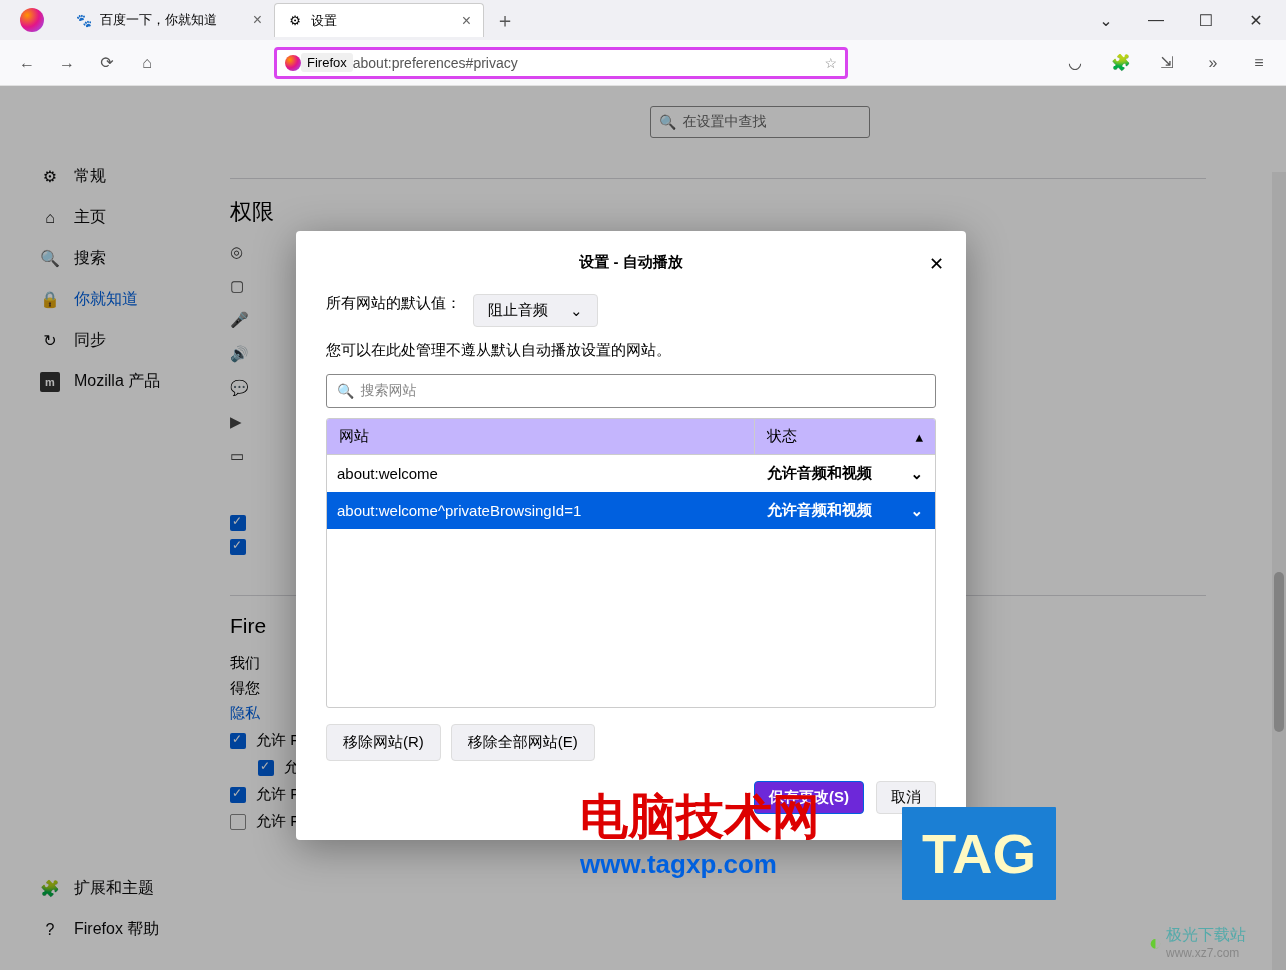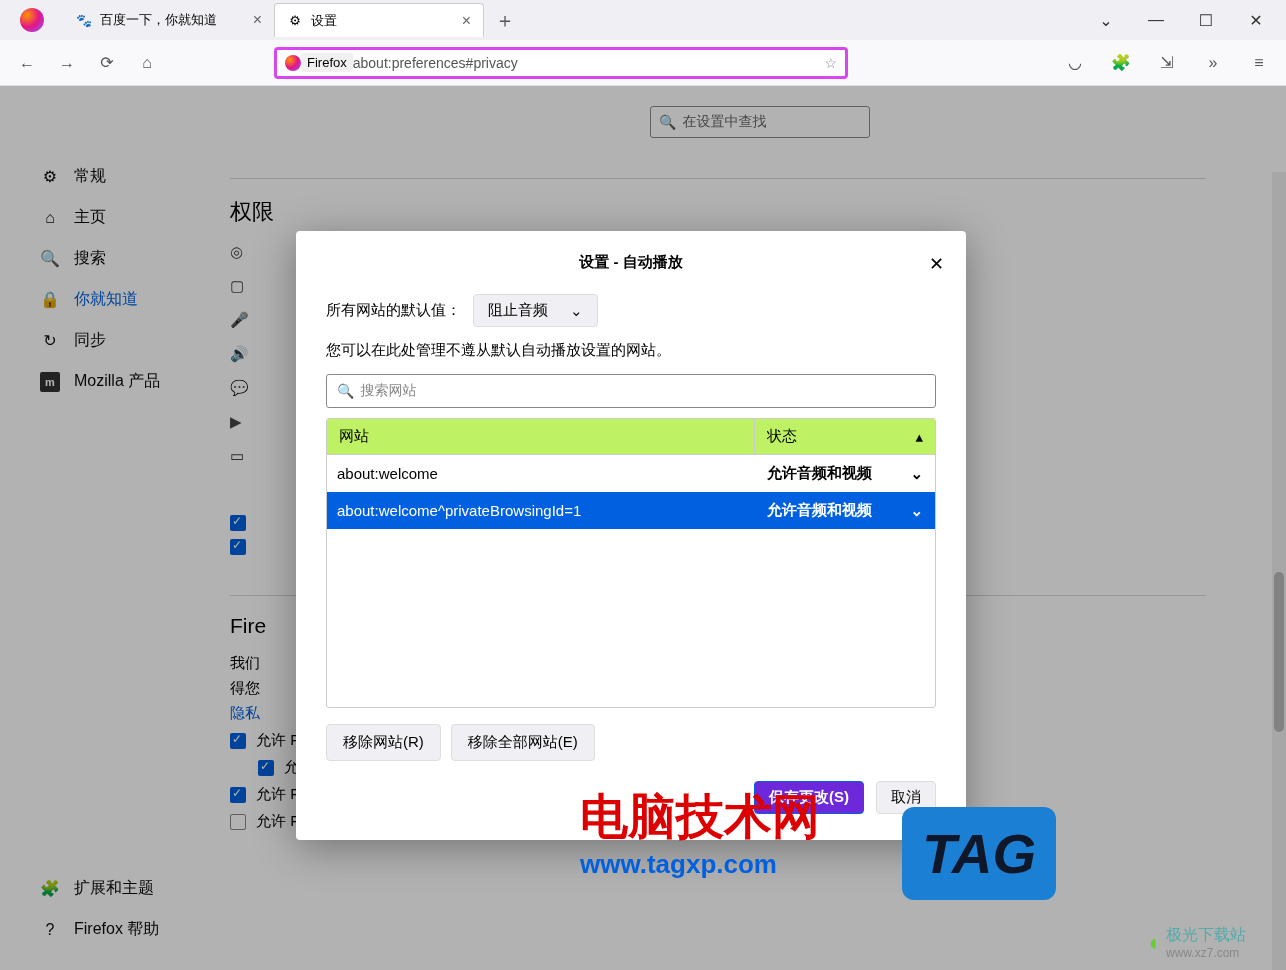--- a/index.html
+++ b/index.html
@@ -55,42 +55,42 @@
 .indent { margin-left: 28px; }
 .firefox-section h2 { font-size: 21px; }
 .firefox-section p { font-size: 15px; margin: 6px 0; }
 
 
 .modal { position: absolute; top: 145px; left: 296px; width: 670px; background: #fff; border-radius: 4px; box-shadow: 0 8px 40px rgba(0,0,0,0.35); z-index: 10; padding: 8px; }
 .modal-hdr { display: flex; align-items: center; justify-content: center; padding: 14px; position: relative; }
 .modal-title { font-size: 15px; font-weight: 600; }
 .modal-close { position: absolute; right: 14px; top: 14px; font-size: 18px; cursor: pointer; }
 .modal-body { padding: 8px 22px 18px; }
-.m-row1 { display: flex; align-items: center; gap: 12px; font-size: 15px; }
+.m-row1 { display: flex; gap: 12px; font-size: 15px; }
 .m-btn { background: #f0f0f4; border: 1px solid #ddd; border-radius: 4px; padding: 6px 14px; font-size: 15px; display: flex; align-items: center; gap: 22px; }
 .m-desc { font-size: 15px; margin: 14px 0; }
 .m-search { width: 100%; height: 34px; border: 1px solid #888; border-radius: 3px; display: flex; align-items: center; padding: 0 10px; gap: 6px; color: #888; font-size: 14px; margin-bottom: 10px; }
 .m-table { border: 1px solid #ccc; border-radius: 3px; height: 290px; overflow: hidden; }
-.m-thead { display: flex; background: #bef264; border-bottom: 1px solid #ccc; height: 36px; align-items: center; }
+.m-thead { display: flex; background: #c4b5fd; border-bottom: 1px solid #ccc; height: 36px; align-items: center; }
 .th-site { flex: 1; padding: 0 12px; font-size: 15px; border-right: 1px solid #ccc; height: 100%; display: flex; align-items: center; }
 .th-status { width: 180px; padding: 0 12px; font-size: 15px; display: flex; align-items: center; justify-content: space-between; }
 .m-tr { display: flex; height: 37px; align-items: center; font-size: 15px; }
 .m-tr .td-site { flex: 1; padding: 0 10px; }
 .m-tr .td-status { width: 180px; padding: 0 12px; display: flex; align-items: center; justify-content: space-between; font-weight: 600; }
 .m-tr.sel { background: #0060df; color: #fff; }
 .m-actions { display: flex; gap: 10px; margin-top: 16px; }
 .m-actions .m-btn { padding: 8px 16px; }
 .m-footer { display: flex; justify-content: flex-end; gap: 12px; margin-top: 20px; }
 .m-btn.primary { background: #6d28d9; color: #fff; border-color: #0060df; font-weight: 600; }
 
 
 .wm1 { position: absolute; bottom: 90px; left: 580px; z-index: 20; margin-top: 18px; }
 .wm1 .cn { font-size: 48px; font-weight: 700; color: #d00; }
 .wm1 .url { font-size: 26px; font-weight: 700; color: #0060df; }
-.wm2 { position: absolute; bottom: 70px; right: 230px; z-index: 20; background: #1b7fd4; color: #0f172a; font-size: 56px; font-weight: 800; padding: 14px 20px; border-radius: 12px; font-style: italic; }
+.wm2 { position: absolute; bottom: 70px; right: 230px; z-index: 20; background: #1b7fd4; color: #fef9c3; font-size: 56px; font-weight: 800; padding: 14px 20px; border-radius: 1px; }
 .wm3 { position: absolute; bottom: 10px; right: 40px; z-index: 20; color: #5aa; font-size: 16px; display:flex; align-items:center; gap:4px;}
 .wm3 .globe{color:#6c3;font-size:22px;}
 
 
 .scrollbar { position: absolute; right: 0; top: 86px; width: 14px; height: calc(100% - 86px); background: #f0f0f0; }
 .scroll-thumb { position: absolute; right: 2px; top: 400px; width: 10px; height: 160px; background: #bbb; border-radius: 5px; }
 </style>
 </head>
 <body>
 

